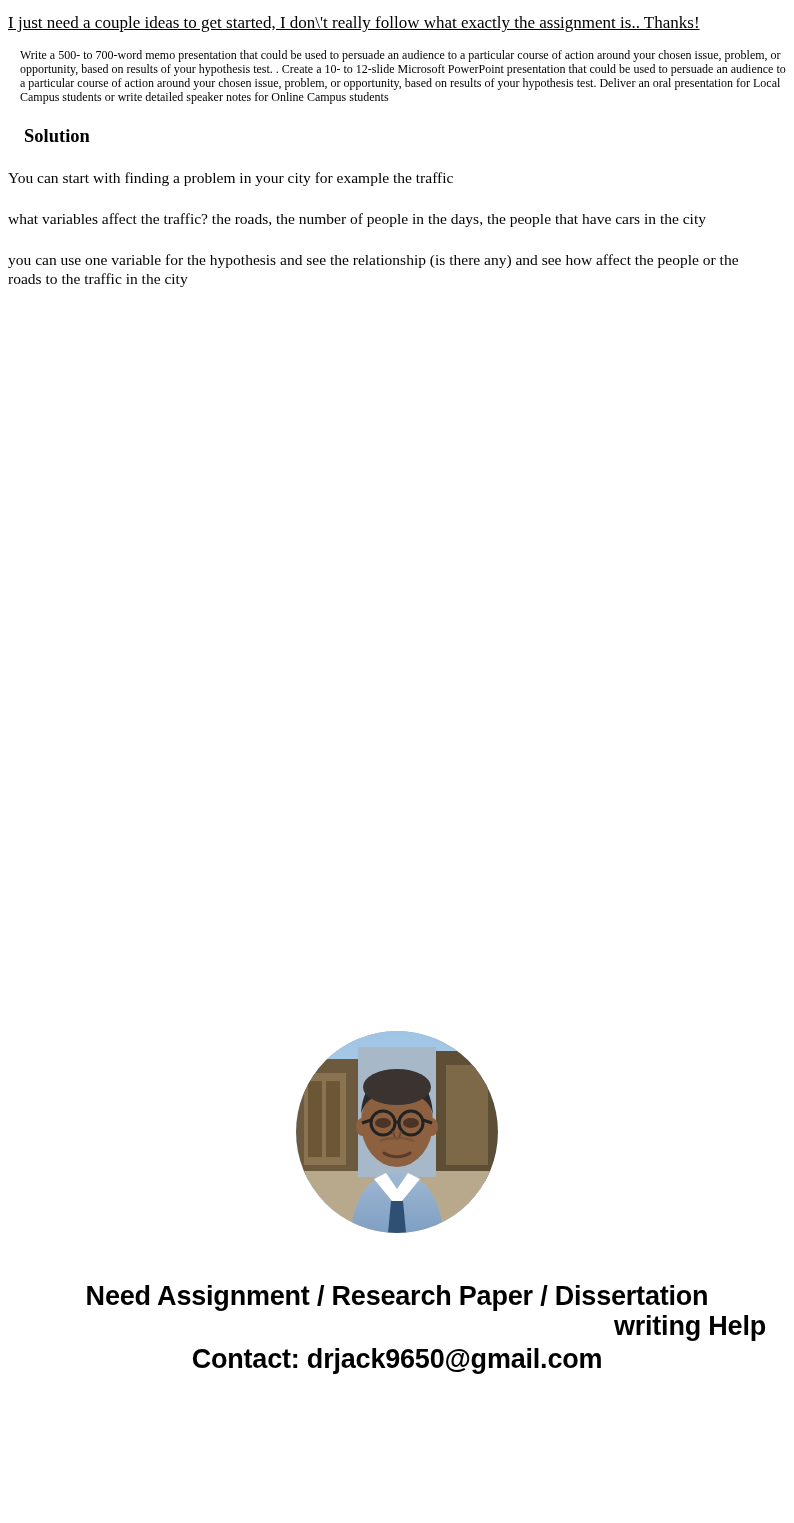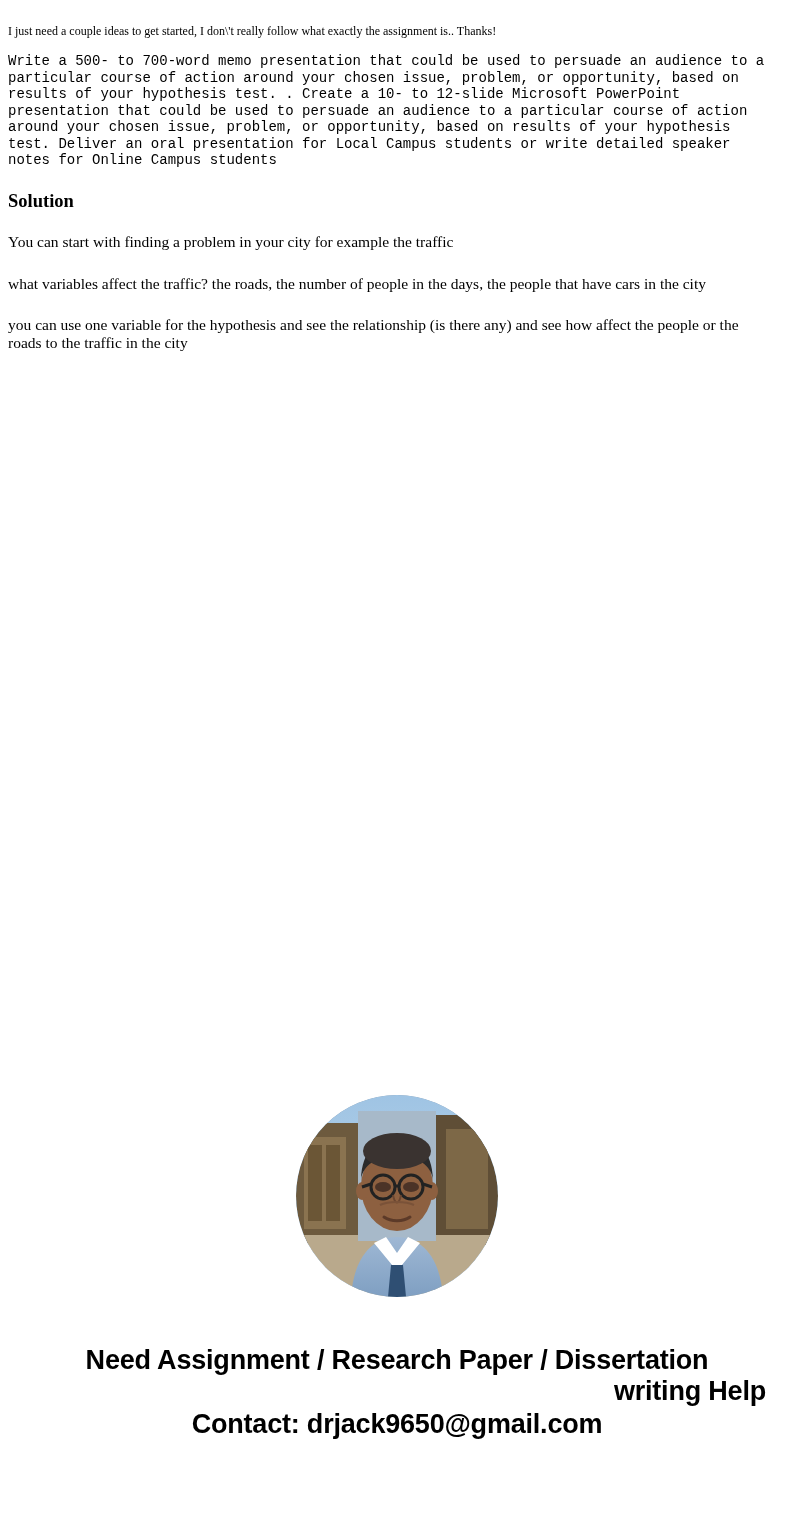--- a/index.html
+++ b/index.html
@@ -16,36 +16,37 @@
   }
   .page {
     width: 794px;
     min-height: 1523px;
     box-sizing: border-box;
     padding: 8px 8px 0 8px;
     position: relative;
   }
   .intro-line {
     font-family: "Liberation Serif", serif;
-    font-size: 12px;
+    font-size: 17px;
     line-height: 1.28;
-    margin: 16px 0 14px 0;
+    margin: 4px 0 14px 0;
+    text-decoration: underline;
   }
   .assignment-block {
-    font-family: Liberation Mono, monospace;
-    font-size: 14px;
+    font-family: Liberation Serif, serif;
+    font-size: 12px;
     line-height: 1.18;
-    margin: 0 0 22px 0;
+    margin: 0 0 22px 12px;
     max-width: 770px;
   }
   h2.solution-heading {
     font-family: "Liberation Serif", serif;
     font-size: 18.5px;
     font-weight: bold;
-    margin: 20px 0 22px 0;
+    margin: 20px 0 22px 16px;
     line-height: 1.1;
   }
   p.body-para {
     font-family: "Liberation Serif", serif;
     font-size: 15.5px;
     line-height: 1.18;
     margin: 0 12px 23px 0;
     max-width: 775px;
   }
   .spacer {

